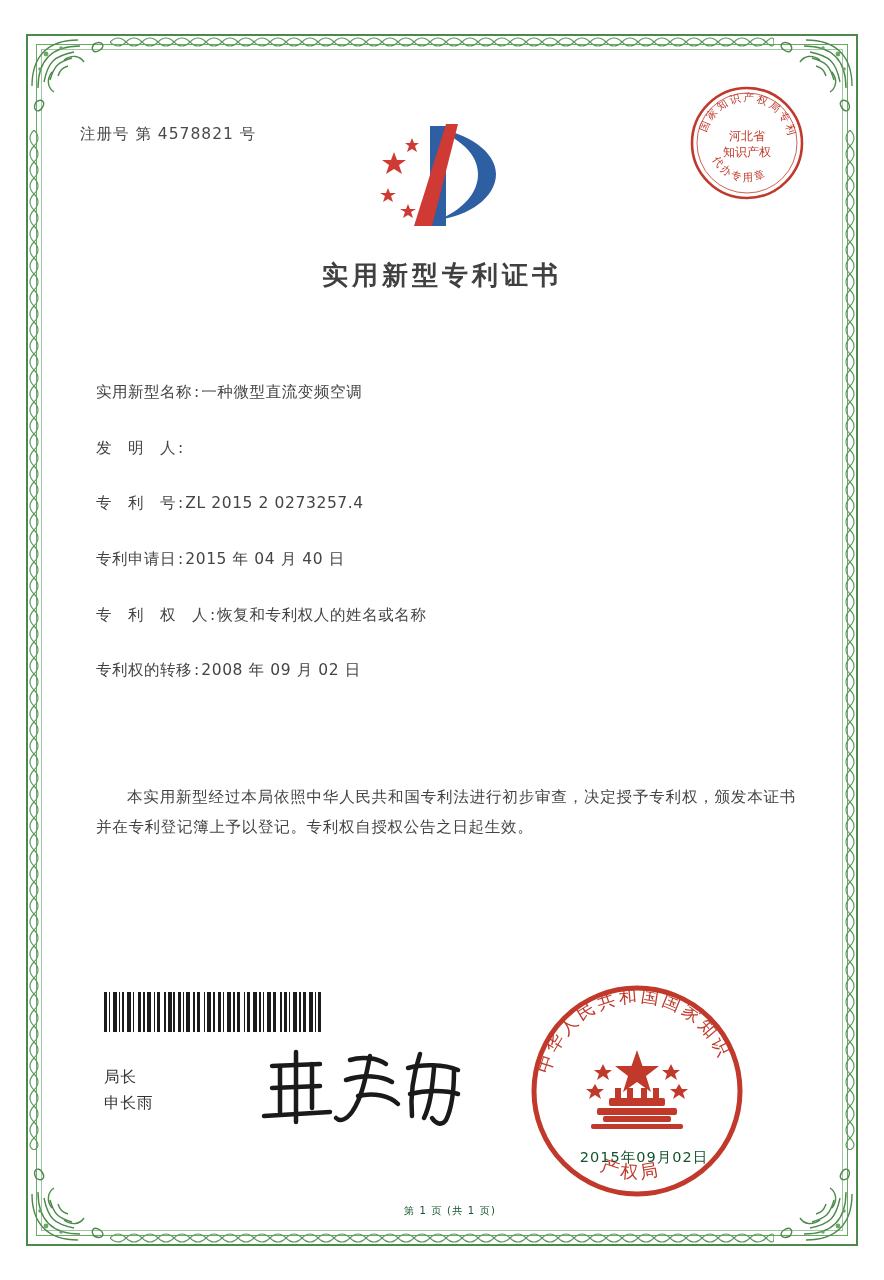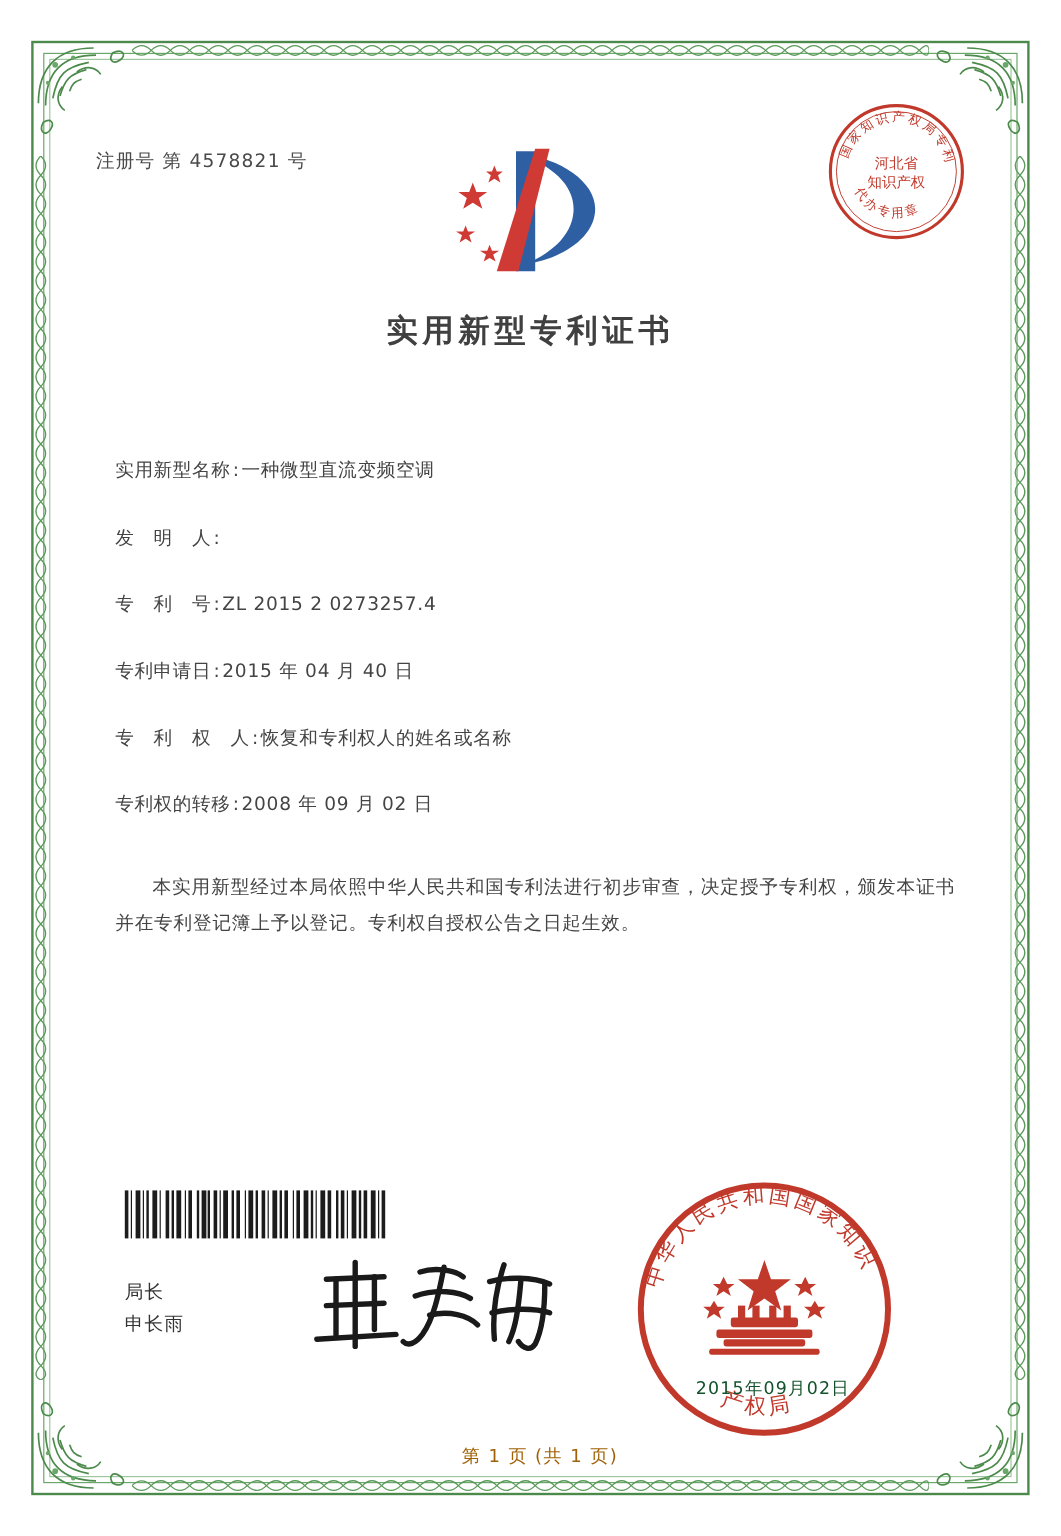--- a/index.html
+++ b/index.html
@@ -130,21 +130,21 @@
   .field-sep { padding: 0 2px; }
   .field-value {
     letter-spacing: 0.6px;
     word-break: break-all;
   }
 
   
   .body-text {
     position: absolute;
     left: 96px;
-    top: 724px;
+    top: 782px;
     width: 700px;
     font-size: 15.5px;
     line-height: 30px;
     color: #444;
     letter-spacing: 0.7px;
     text-align: justify;
   }
   .body-text p {
     margin: 0 0 6px 0;
     text-indent: 2em;
@@ -203,22 +203,22 @@
     letter-spacing: 1px;
   }
 
   
   .footer {
     position: absolute;
     left: 0;
     right: 0;
     top: 1204px;
     text-align: center;
-    font-size: 15px;
-    color: #a16207;
+    font-size: 10px;
+    color: #14532d;
     letter-spacing: 1.2px;
     padding-left: 16px;
   }
 </style>
 </head>
 <body>
 
 <div class="frame-outer"></div>
 <div class="frame-inner"></div>
 <div class="frame-inner2"></div>

